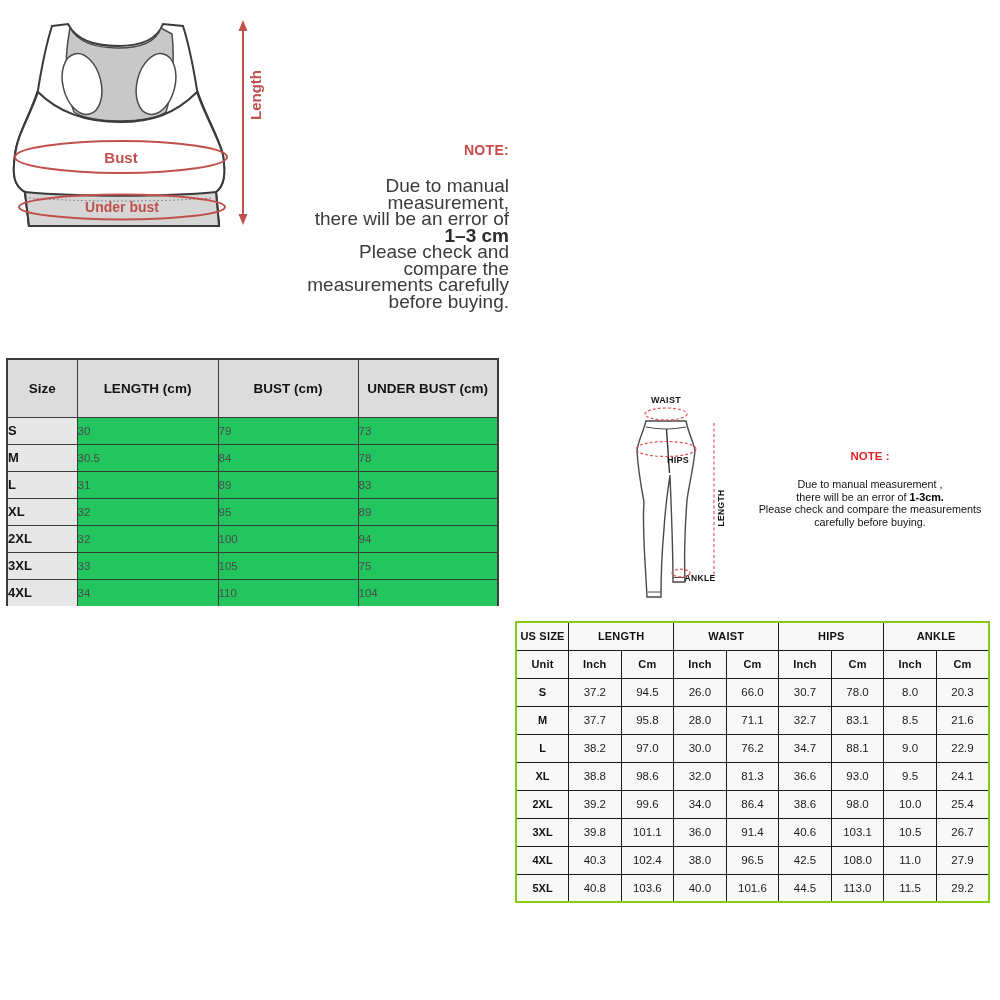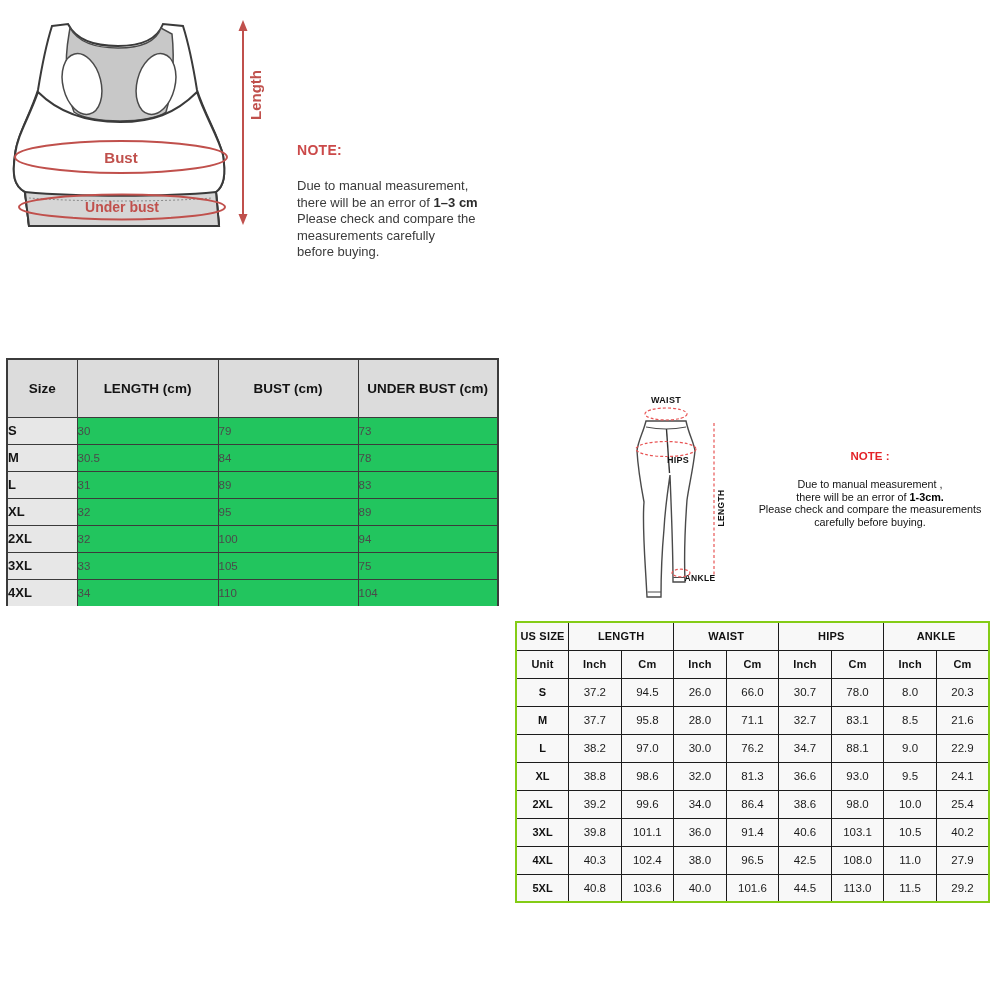--- a/index.html
+++ b/index.html
@@ -4,23 +4,23 @@
 <style>
   * { margin:0; padding:0; box-sizing:border-box; }
   html,body { background:#fff; }
   body { font-family:"Liberation Sans","DejaVu Sans",sans-serif; }
   #canvas { position:relative; width:1000px; height:1000px; background:#ffffff; overflow:hidden; }
 
   
   .bra-svg { position:absolute; left:0; top:95; width:270px; height:245px; }
 
   
-  .note1 { position:absolute; left:297px; top:142px; width:212px; text-align:left; }
+  .note1 { position:absolute; left:297px; top:142px; width:212px; text-align:right; }
   .note1 .note-title { color:#cb4949; font-weight:bold; font-size:14px; letter-spacing:.3px; margin-bottom:20px; }
-  .note1 .note-line { color:#3b3b3b; font-size:13px; line-height:16.5px; }
+  .note1 .note-line { color:#3b3b3b; font-size:19px; line-height:16.5px; }
   .note1 b { color:#2b2b2b; }
 
   
   .bra-table-wrap { position:absolute; left:6px; top:358px; }
   table { border-collapse:collapse; }
   #bra-table { width:491px; border:2px solid #3b3b3b; border-bottom:none; table-layout:fixed; }
   #bra-table th, #bra-table td { border:1.5px solid #3b3b3b; vertical-align:middle; }
   #bra-table th { height:58px; background:#dcdcdc; font-size:13.5px; font-weight:bold; color:#141414; }
   #bra-table td { height:27px; font-size:11.5px; color:#4a4a4a; background:#22c55e; }
   #bra-table td.size-col { background:#e7e7e7; font-weight:bold; font-size:13px; color:#141414; }
@@ -273,21 +273,21 @@
           </tr>
           <tr>
             <td class="size-col">3XL</td>
             <td>39.8</td>
             <td>101.1</td>
             <td>36.0</td>
             <td>91.4</td>
             <td>40.6</td>
             <td>103.1</td>
             <td>10.5</td>
-            <td>40.2</td>
+            <td>26.7</td>
           </tr>
           <tr>
             <td class="size-col">4XL</td>
             <td>40.3</td>
             <td>102.4</td>
             <td>38.0</td>
             <td>96.5</td>
             <td>42.5</td>
             <td>108.0</td>
             <td>11.0</td>

